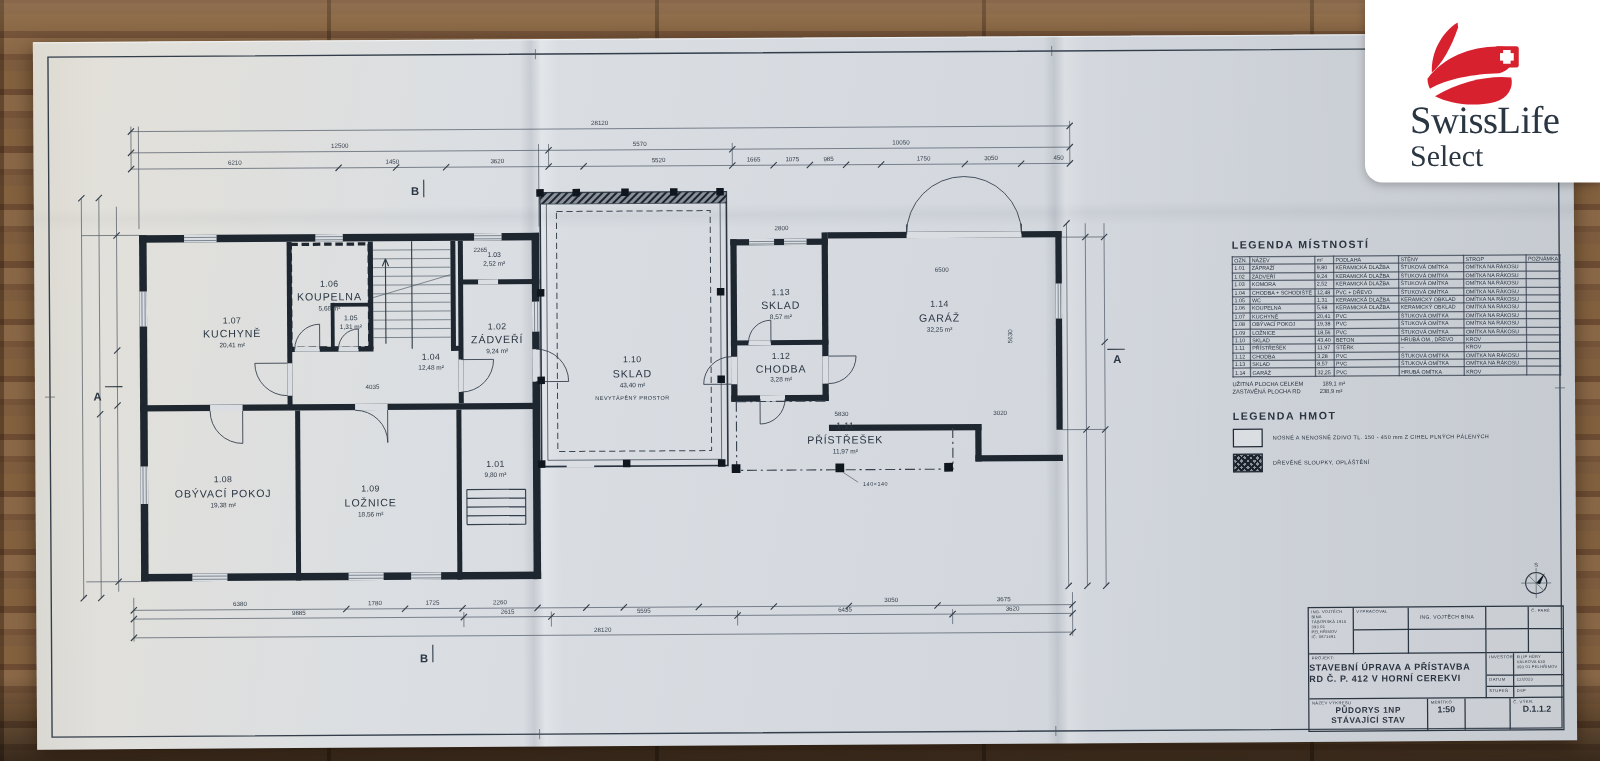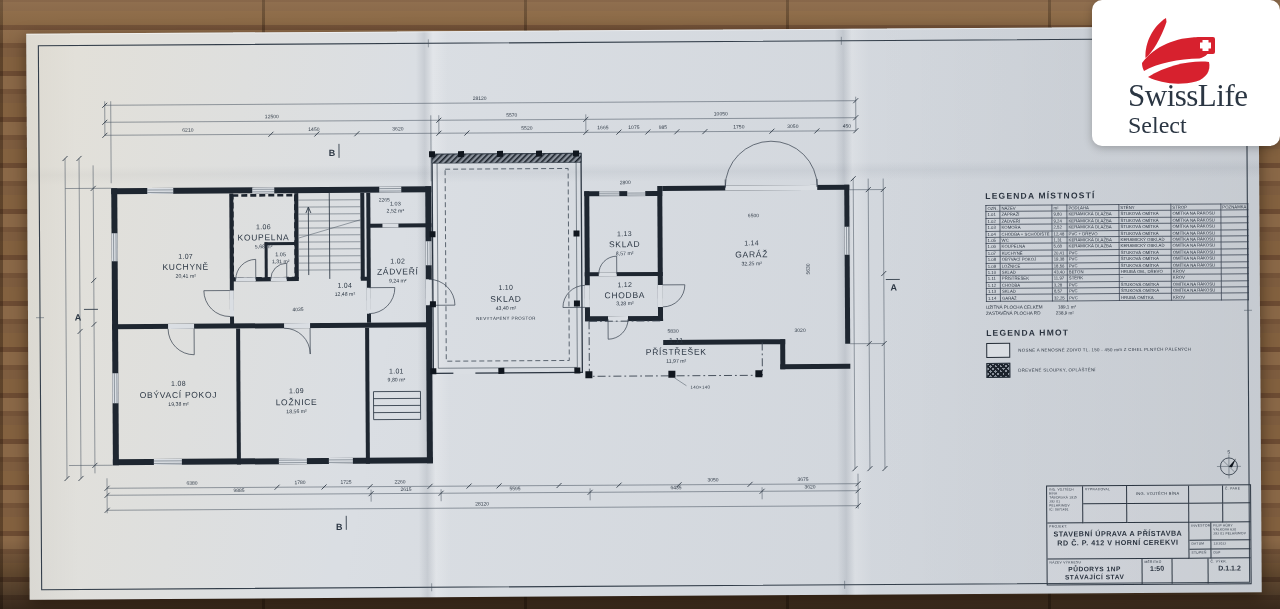--- a/index.html
+++ b/index.html
@@ -66,27 +66,27 @@
       repeating-linear-gradient(-45deg,#1c232c 0 1.6px,rgba(0,0,0,0) 1.6px 3.6px),#8a919b;}
   .mat-label{font-size:4.4px;letter-spacing:.3px;}
 
   
   .tblock{position:absolute;left:1017px;top:458px;width:203px;height:98px;
     border:1.2px solid #2b3541;color:#2b3440;background:rgba(255,255,255,.06);}
   .cell{position:absolute;border-right:1px solid #2b3541;border-bottom:1px solid #2b3541;
     box-sizing:border-box;overflow:hidden;}
   .tiny{font-size:3.2px;line-height:4px;padding:1px 2px;letter-spacing:.2px;}
   .lab{font-size:3.3px;padding:1px 2px;letter-spacing:.3px;}
-  .big{font-size:7.2px;font-weight:bold;text-align:center;letter-spacing:.5px;line-height:9px;}
+  .big{font-size:7.2px;font-weight:bold;letter-spacing:.5px;line-height:9px;}
   .med{font-size:6.6px;font-weight:bold;text-align:center;letter-spacing:.5px;line-height:8px;}
   .val7{font-size:7px;font-weight:bold;text-align:center;}
 
   
   .logo-card{position:absolute;right:0;top:0;width:188px;height:146px;background:#ffffff;
-    border-bottom-left-radius:14px;z-index:5;box-shadow:0 2px 8px rgba(0,0,0,.25);border-radius:10px;}
+    border-bottom-left-radius:14px;z-index:5;box-shadow:0 2px 8px rgba(0,0,0,.25);}
   .logo-card svg{display:block;}
 </style>
 </head>
 <body>
 
 <div class="paper">
 
   <svg class="plan-svg" width="1232" height="566" viewBox="0 0 1232 566">
 
     <defs>

